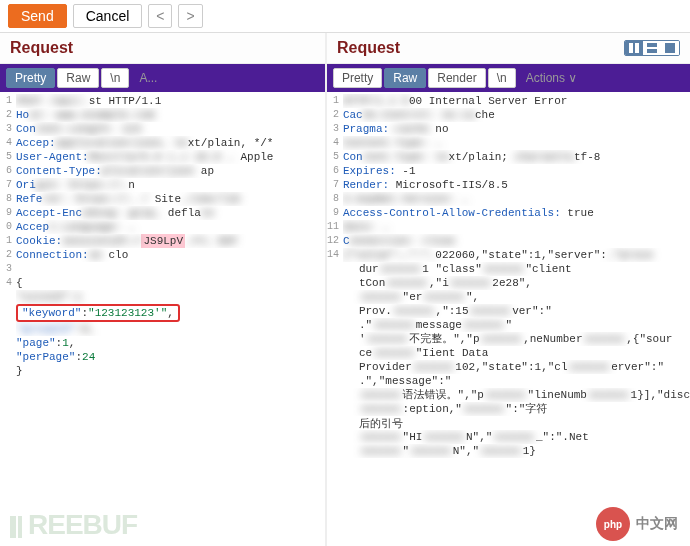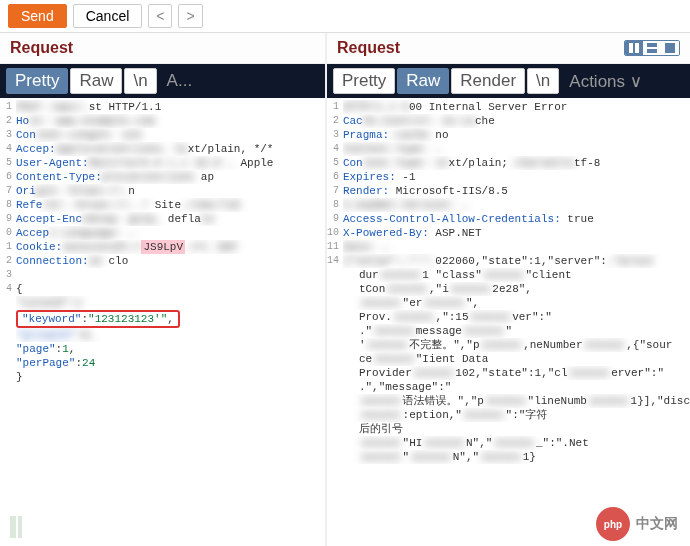--- a/index.html
+++ b/index.html
@@ -10,21 +10,21 @@
 .btn-arrow { padding: 3px 7px; color: #888; }
 .panes { display: flex; height: calc(100% - 28px); }
 .pane { flex: 1; display: flex; flex-direction: column; border-right: 1px solid #eee; position: relative; }
 .pane:last-child { border-right: none; border-left: 1px solid #eee; }
 .pane-header { display: flex; justify-content: space-between; align-items: center; padding: 6px 10px; background: #fdfdfd; border-bottom: 1px solid #eee; }
 .pane-title { color: #7f1d1d; font-weight: bold; font-size: 16px; }
 .view-group { display: flex; border: 1px solid #5b7fa6; border-radius: 2px; overflow: hidden; }
 .view-btn { width: 18px; height: 14px; background: #fff; display: flex; align-items: center; justify-content: center; border: none; }
 .view-btn.active { background: #5b7fa6; color: #fff; }
 .view-btn svg { width: 10px; height: 10px; }
-.tabs { display: flex; gap: 2px; padding: 4px 6px; background: #0f172a; align-items: center; font-size: 17px; }
+.tabs { display: flex; gap: 2px; padding: 4px 6px; background: #4c1d95; align-items: center; font-size: 12px; }
 .tab { padding: 2px 8px; border: 1px solid #ccc; border-radius: 2px; background: #fff; cursor: pointer; color: #555; }
 .tab.active { background: #5b7fa6; color: #fff; border-color: #5b7fa6; }
 .tab.plain { border: none; background: transparent; color: #999; }
 .code { flex: 1; overflow: hidden; font-family: "Courier New", monospace; font-size: 11px; line-height: 14px; position: relative; padding: 2px 0; }
 .line { display: flex; }
 .lnum { width: 16px; text-align: right; padding-right: 4px; color: #999; flex-shrink: 0; font-size: 10px; }
 .content { flex: 1; white-space: nowrap; overflow: hidden; color: #333; position: relative; }
 .kw { color: #1e5bb8; }
 .str { color: #0a7a3b; }
 .blur { filter: blur(4px); display: inline-block; }
@@ -135,21 +135,21 @@
         <div class="line">
           <span class="lnum"></span>
           <span class="content">  <span class="kw">"perPage"</span>:<span class="str">24</span></span>
         </div>
         <div class="line">
           <span class="lnum"></span>
           <span class="content">}</span>
         </div>
       </div>
     <div class="watermark">
-      <span class="bar1"></span><span class="bar2"></span>
+      <span class="bar1"></span><span class="bar2"></span><span>REEBUF</span>
     </div>
   </div>
 
   <div class="pane">
     <div class="pane-header">
       <span class="pane-title">Request</span>
       <div class="view-group">
         <button class="view-btn active">
             <svg viewBox="0 0 10 10">
               <rect x="0" y="0" width="4" height="10" fill="#fff"></rect>
@@ -207,28 +207,28 @@
         </div>
         <div class="line">
           <span class="lnum">8</span>
           <span class="content"><span class="blur">X-AspNet-Version: …</span></span>
         </div>
         <div class="line">
           <span class="lnum">9</span>
           <span class="content"><span class="kw">Access-Control-Allow-Credentials:</span> true</span>
         </div>
         <div class="line">
-          <span class="lnum">10</span>
-          <span class="content"><span class="kw">X-Powered-By:</span> ASP.NET</span>
-        </div>
-        <div class="line">
           <span class="lnum">11</span>
           <span class="content"><span class="blur">Date: …</span></span>
         </div>
         <div class="line">
+          <span class="lnum">12</span>
+          <span class="content"><span class="kw">C</span><span class="blur">onnection: close</span></span>
+        </div>
+        <div class="line">
           <span class="lnum">14</span>
           <span class="content"><span class="blur">{"value":…":"…</span>022060,"state":1,"server":<span class="blur">…"proce</span></span>
         </div>
         <div class="line">
           <span class="lnum"></span>
           <span class="content" style="padding-left: 16px;">dur<span class="blur" style="margin: 0px 2px;">xxxxxx</span>1 "class"<span class="blur" style="margin: 0px 2px;">xxxxxx</span>"client</span>
         </div>
         <div class="line">
           <span class="lnum"></span>
           <span class="content" style="padding-left: 16px;">tCon<span class="blur" style="margin: 0px 2px;">xxxxxx</span>,"i<span class="blur" style="margin: 0px 2px;">xxxxxx</span>2e28",</span>
@@ -264,21 +264,21 @@
         <div class="line">
           <span class="lnum"></span>
           <span class="content" style="padding-left: 16px;"><span class="blur" style="margin: 0px 2px;">xxxxxx</span>语法错误。","p<span class="blur" style="margin: 0px 2px;">xxxxxx</span>"lineNumb<span class="blur" style="margin: 0px 2px;">xxxxxx</span>1}],"disc</span>
         </div>
         <div class="line">
           <span class="lnum"></span>
           <span class="content" style="padding-left: 16px;"><span class="blur" style="margin: 0px 2px;">xxxxxx</span>:eption,"<span class="blur" style="margin: 0px 2px;">xxxxxx</span>":"字符</span>
         </div>
         <div class="line">
           <span class="lnum"></span>
-          <span class="content" style="padding-left: 16px;">后的引号</span>
+          <span class="content" style="padding-left: 16px; font-family: Liberation Serif, serif;">后的引号</span>
         </div>
         <div class="line">
           <span class="lnum"></span>
           <span class="content" style="padding-left: 16px;"><span class="blur" style="margin: 0px 2px;">xxxxxx</span>"HI<span class="blur" style="margin: 0px 2px;">xxxxxx</span>N","<span class="blur" style="margin: 0px 2px;">xxxxxx</span>_":".Net</span>
         </div>
         <div class="line">
           <span class="lnum"></span>
           <span class="content" style="padding-left: 16px;"><span class="blur" style="margin: 0px 2px;">xxxxxx</span>"<span class="blur" style="margin: 0px 2px;">xxxxxx</span>N","<span class="blur" style="margin: 0px 2px;">xxxxxx</span>1}</span>
         </div>
       </div>

